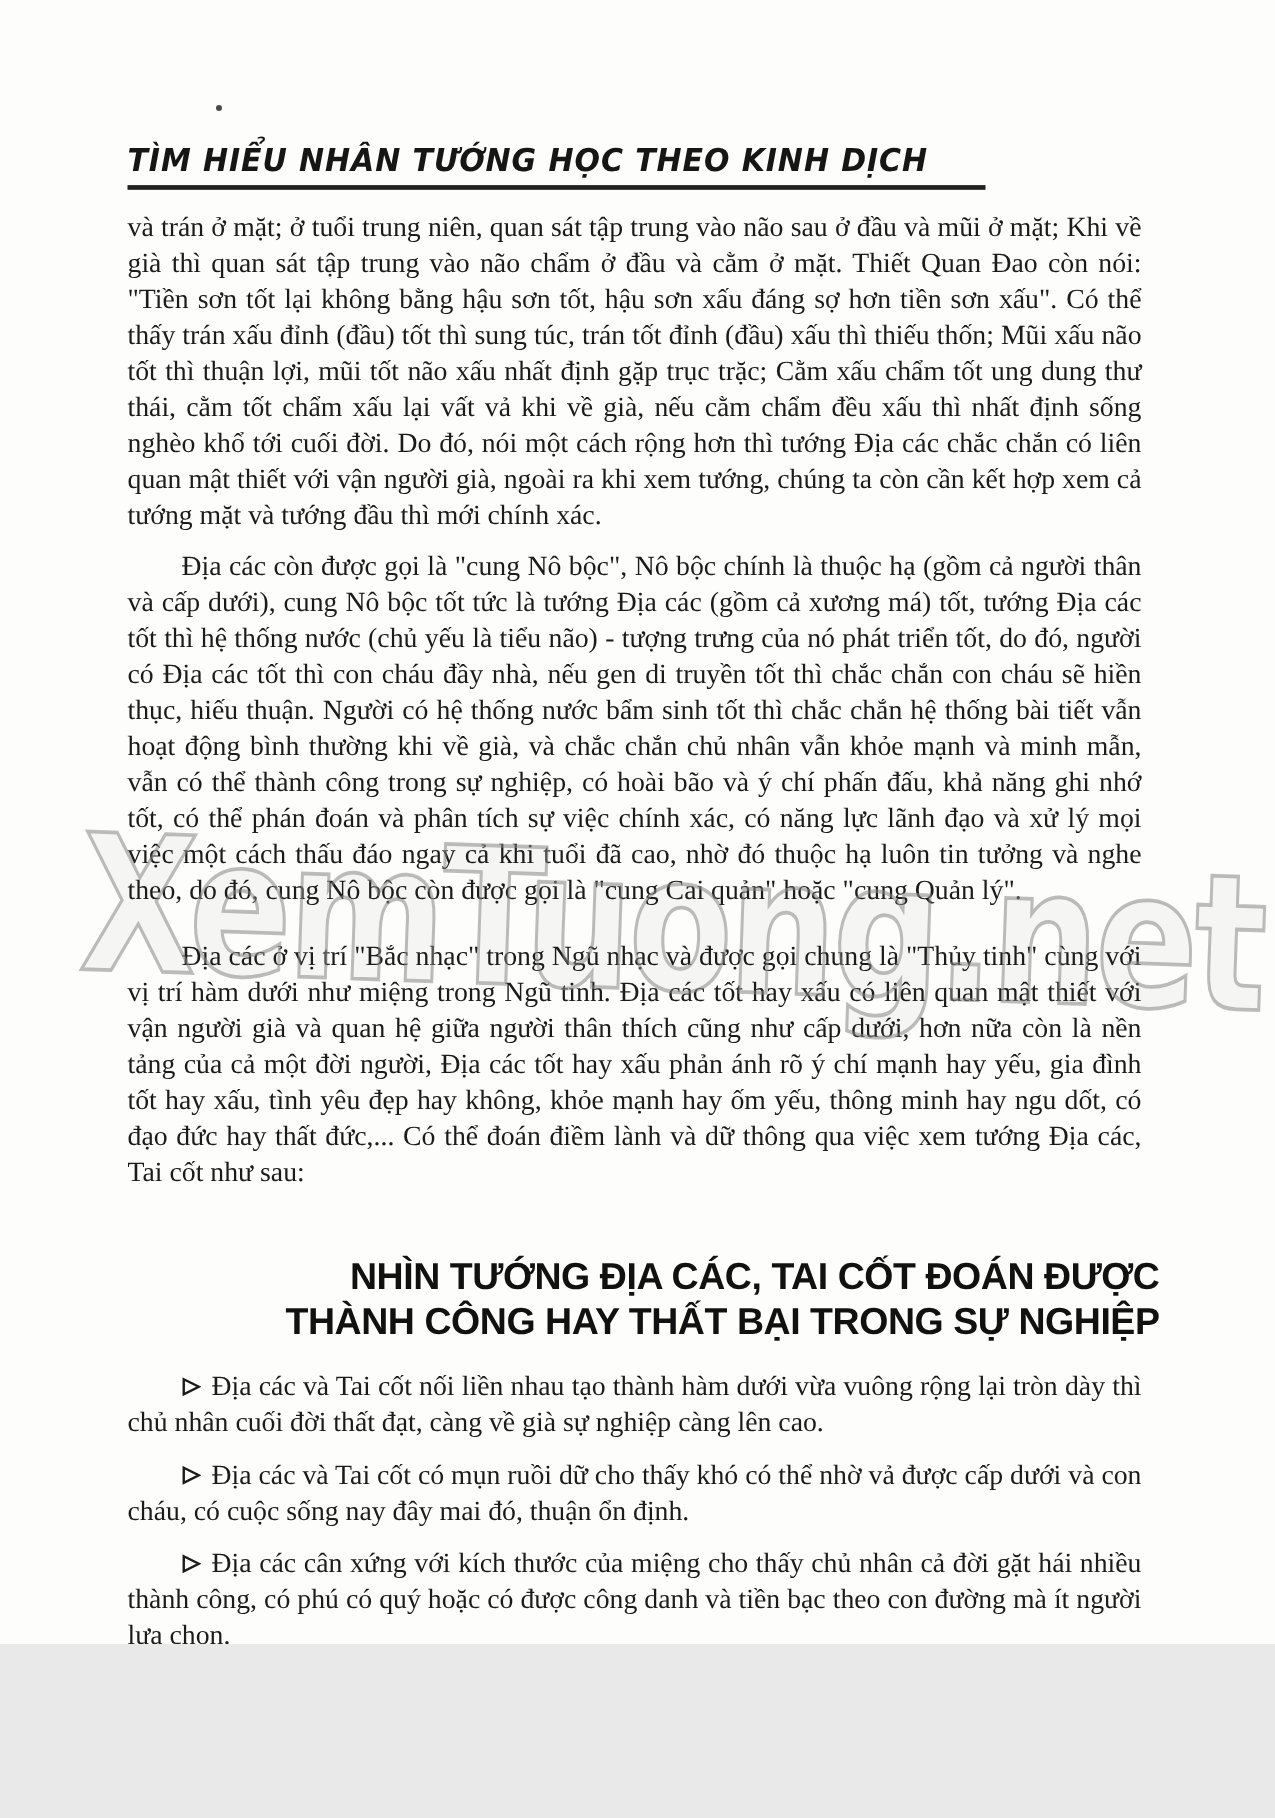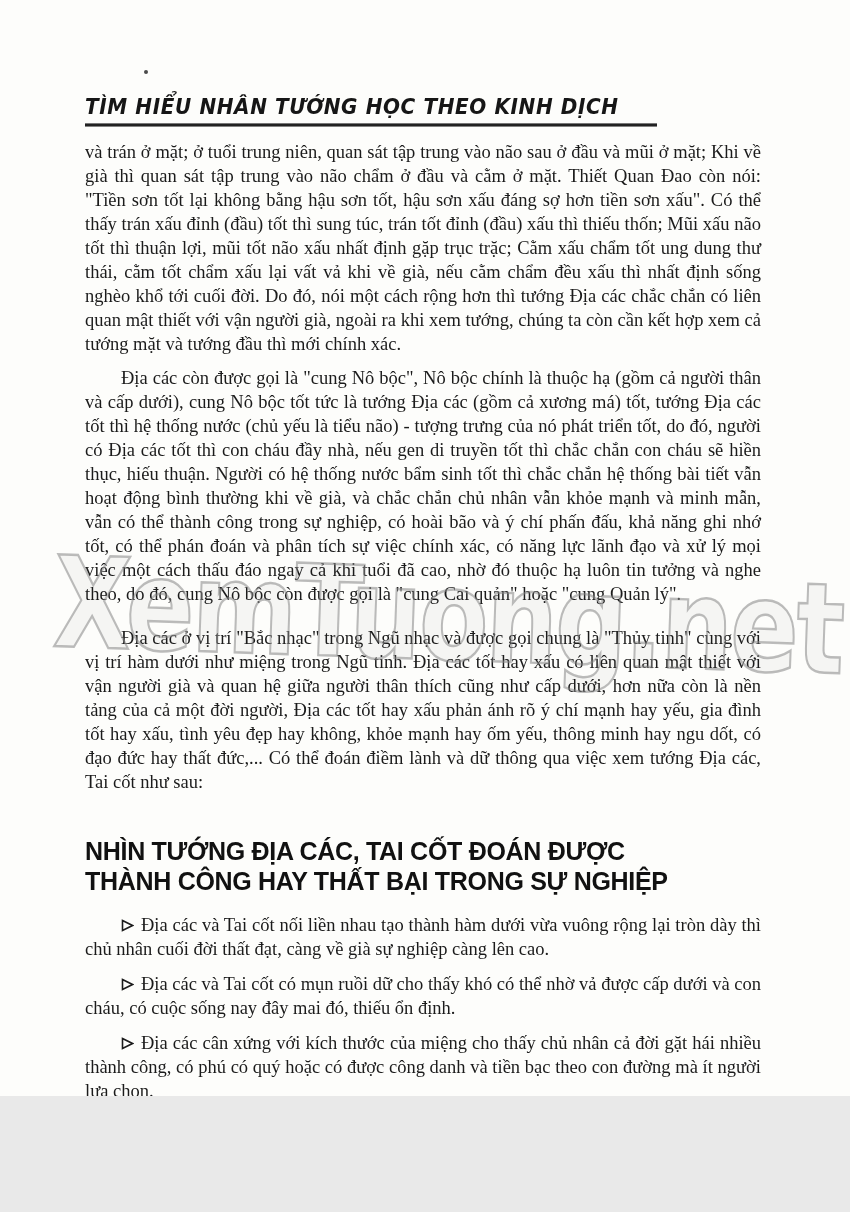--- a/index.html
+++ b/index.html
@@ -50,21 +50,21 @@
     text-align: justify;
     margin: 0 12px 10px 0;
   }
   p.first-para { margin-top: 15px; margin-bottom: 10px; }
   p.indent { text-indent: 36px; }
   #para-2 { margin-bottom: 20px; }
   #para-3 { margin-bottom: 0; }
   
   .section-heading {
     margin-top: 42px;
-    text-align: left;
+    text-align: right;
     font-family: "Liberation Sans", "DejaVu Sans", sans-serif;
     font-weight: 700;
     font-size: 25px;
     line-height: 30px;
     letter-spacing: -0.3px;
     color: #111;
   }
   
   .bullets { margin-top: 17px; }
   .bullets p {
@@ -147,21 +147,21 @@
 
       <div class="bullets">
         <p>
           <svg class="arrow-bullet" viewBox="0 0 13 13" xmlns="http://www.w3.org/2000/svg">
             <polygon points="1.5,1.5 11.5,6.5 1.5,11.5" fill="none" stroke="#1b1b1b" stroke-width="1.6"></polygon>
           </svg><span>Địa các và Tai cốt nối liền nhau tạo thành hàm dưới vừa vuông rộng lại tròn dày thì chủ nhân cuối đời thất đạt, càng về già sự nghiệp càng lên cao.</span>
         </p>
         <p>
           <svg class="arrow-bullet" viewBox="0 0 13 13" xmlns="http://www.w3.org/2000/svg">
             <polygon points="1.5,1.5 11.5,6.5 1.5,11.5" fill="none" stroke="#1b1b1b" stroke-width="1.6"></polygon>
-          </svg><span>Địa các và Tai cốt có mụn ruồi dữ cho thấy khó có thể nhờ vả được cấp dưới và con cháu, có cuộc sống nay đây mai đó, thiếu ổn định.</span>
+          </svg><span>Địa các và Tai cốt có mụn ruồi dữ cho thấy khó có thể nhờ vả được cấp dưới và con cháu, có cuộc sống nay đây mai đó, thuận ổn định.</span>
         </p>
         <p>
           <svg class="arrow-bullet" viewBox="0 0 13 13" xmlns="http://www.w3.org/2000/svg">
             <polygon points="1.5,1.5 11.5,6.5 1.5,11.5" fill="none" stroke="#1b1b1b" stroke-width="1.6"></polygon>
           </svg><span>Địa các cân xứng với kích thước của miệng cho thấy chủ nhân cả đời gặt hái nhiều thành công, có phú có quý hoặc có được công danh và tiền bạc theo con đường mà ít người lựa chọn.</span>
         </p>
       </div>
     </div>
 
   </div>

